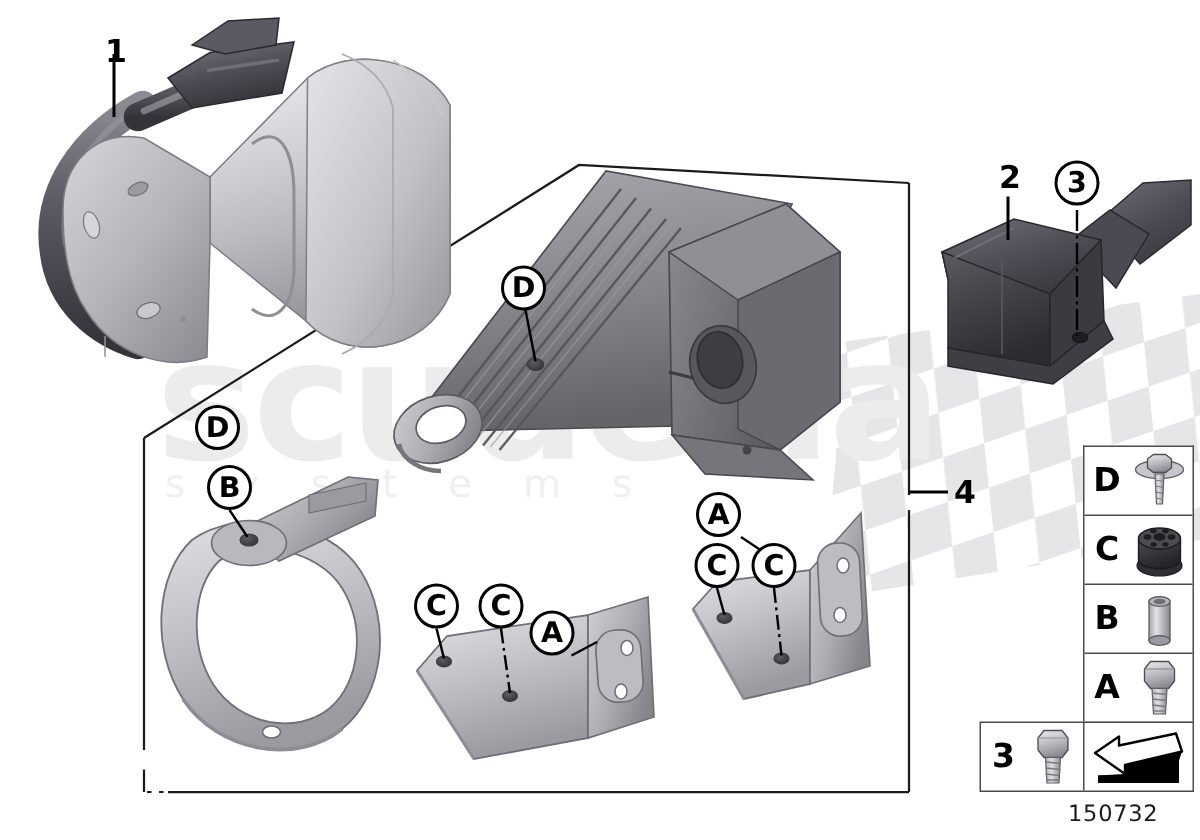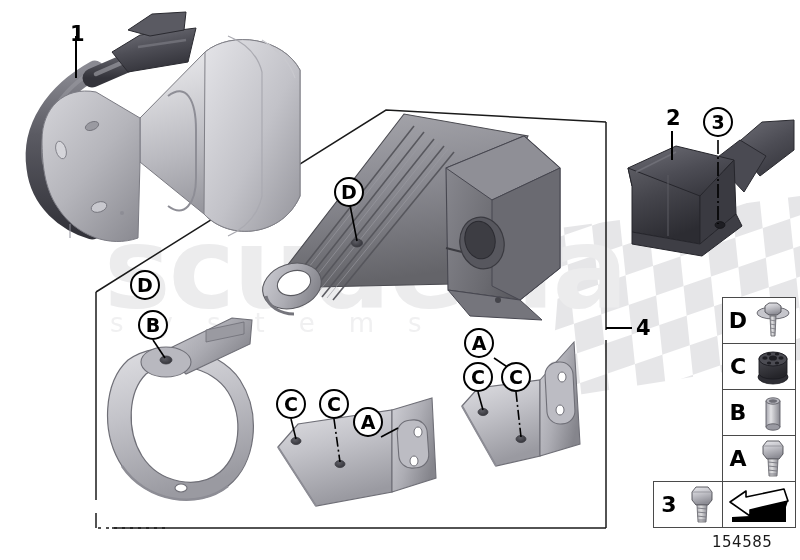--- a/index.html
+++ b/index.html
@@ -491,15 +491,15 @@
     </div>
     <div class="cellB">
       <svg width="66" height="40" viewBox="0 0 66 40">
         <path d="M4,17 L20,6 L20,12 L58,4 L62,16 L24,25 L24,31 Z" fill="#ffffff" stroke="#000" stroke-width="1.6" stroke-linejoin="round"></path>
         <path d="M62,16 L24,25 L24,31 L6,32 L6,37 L60,37 L60,22 Z" fill="#000"></path>
         <rect x="6" y="32" width="54" height="5" fill="#000"></rect>
       </svg>
     </div>
   </div>
 
-  <div id="partno">154585</div>
+  <div id="partno">150732</div>
 
 </div>
 
 </body></html>

